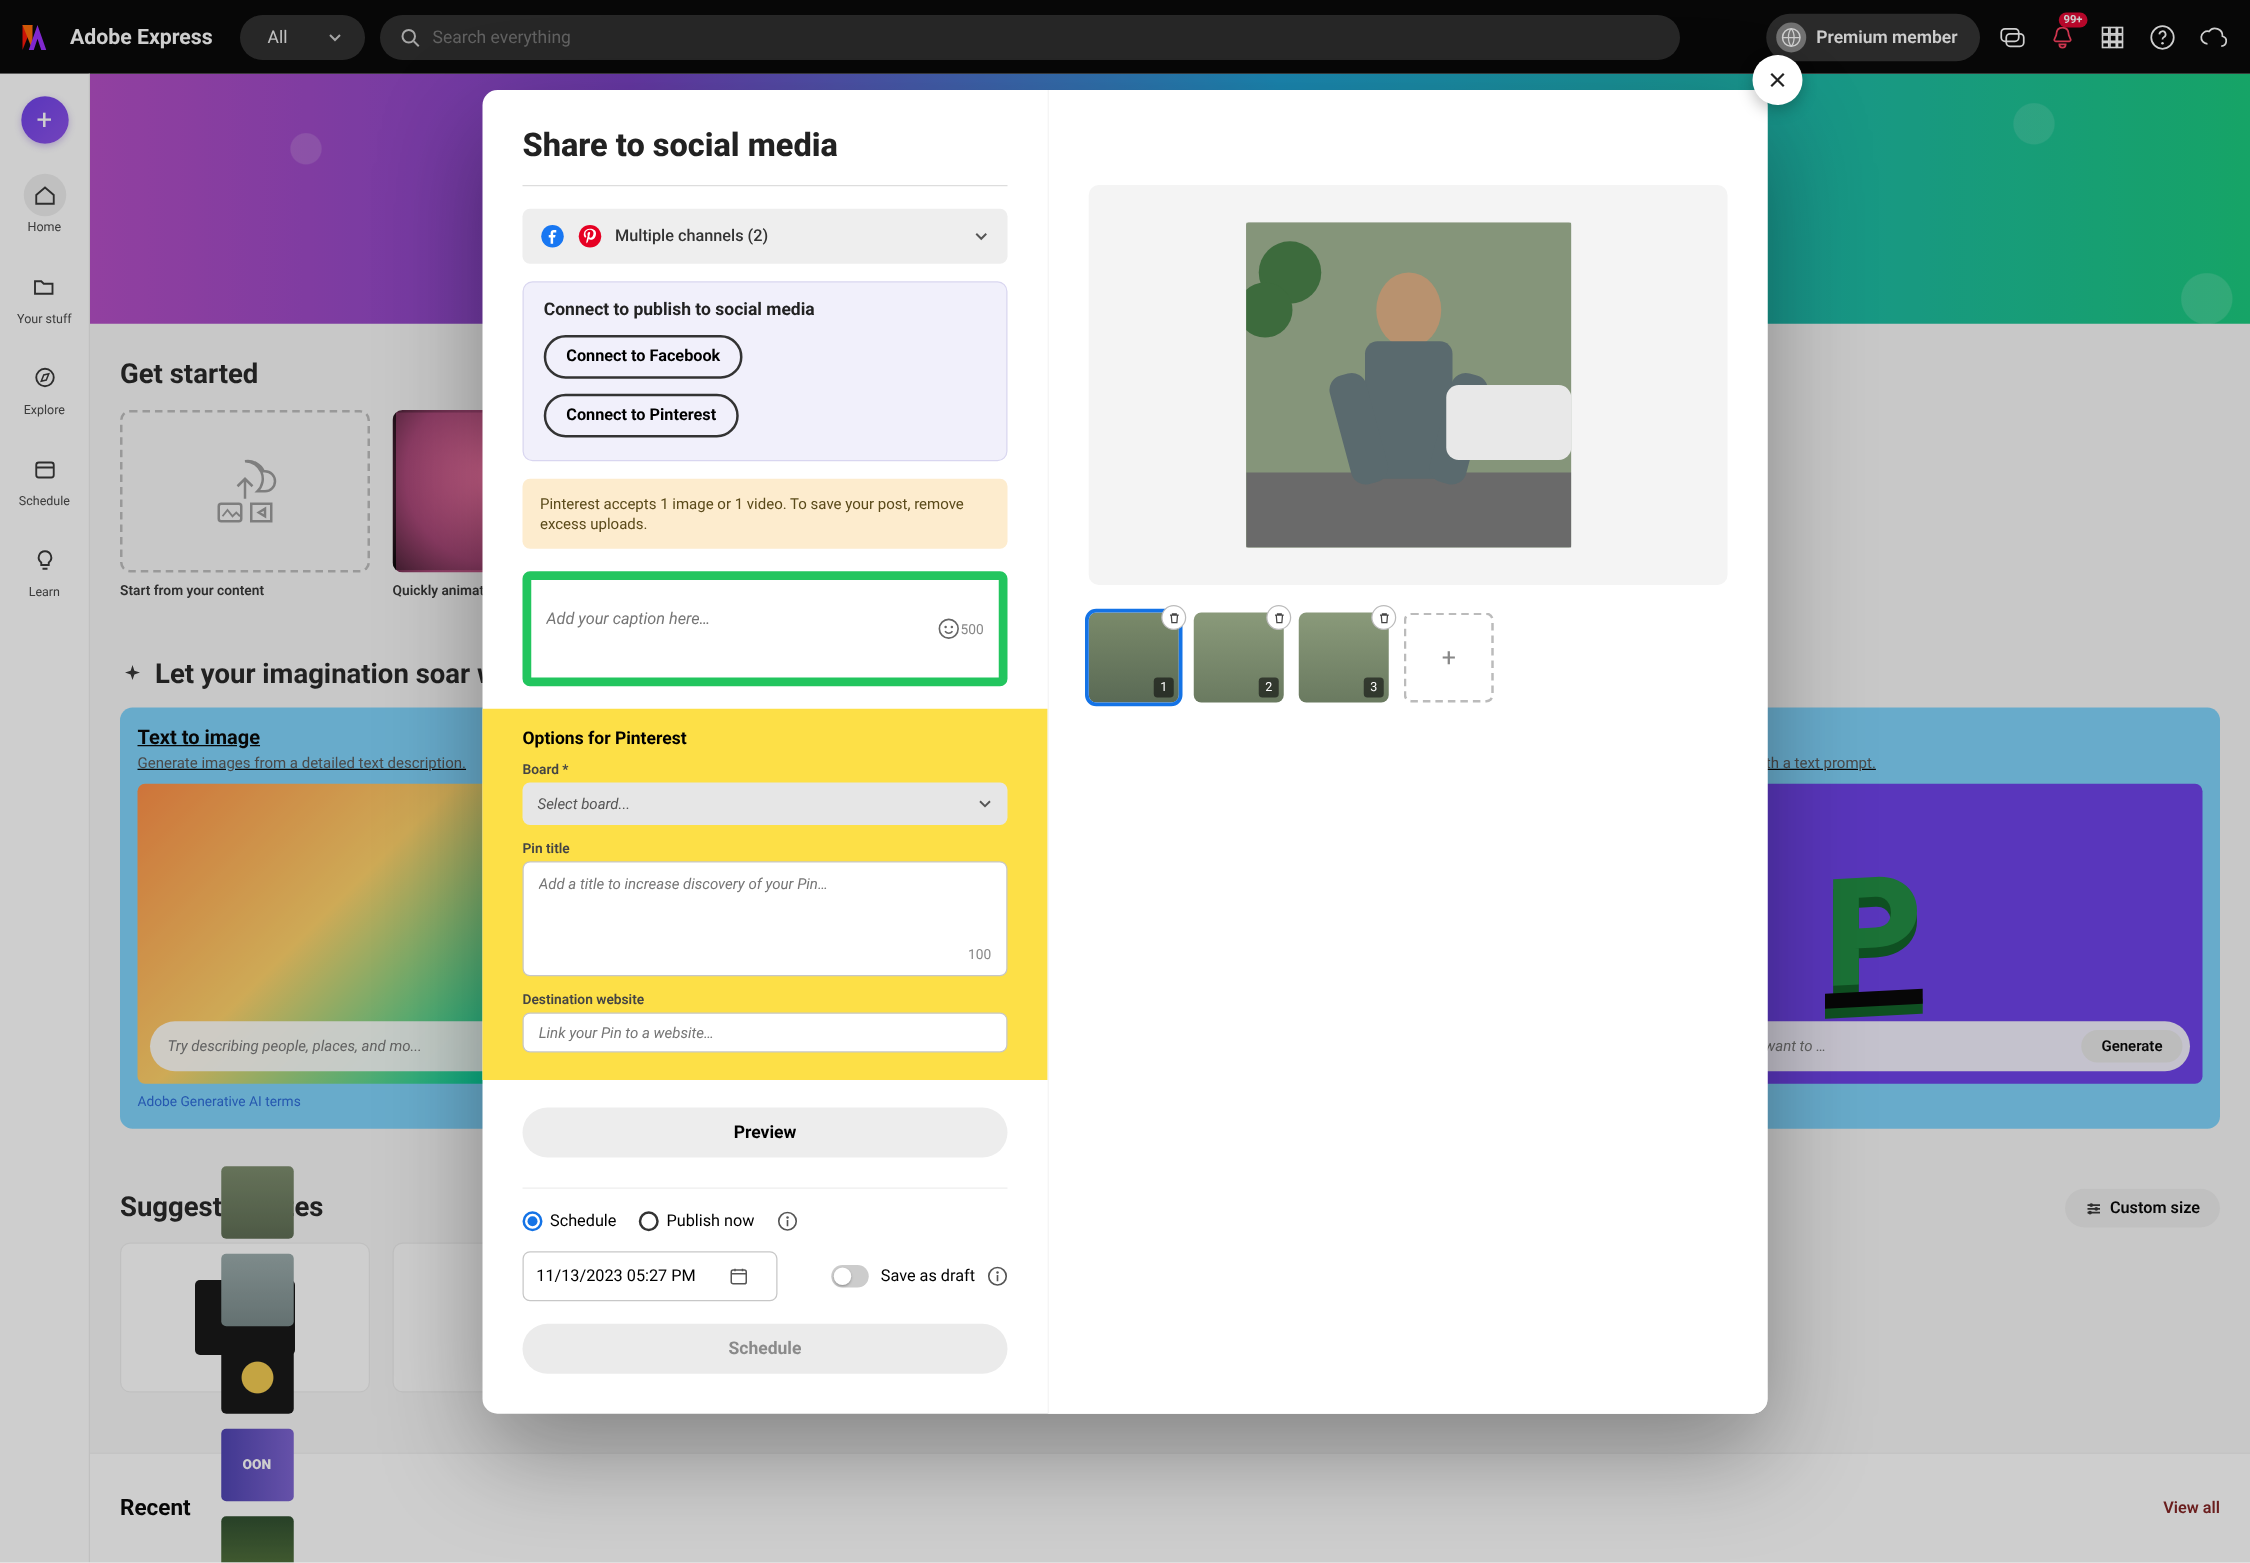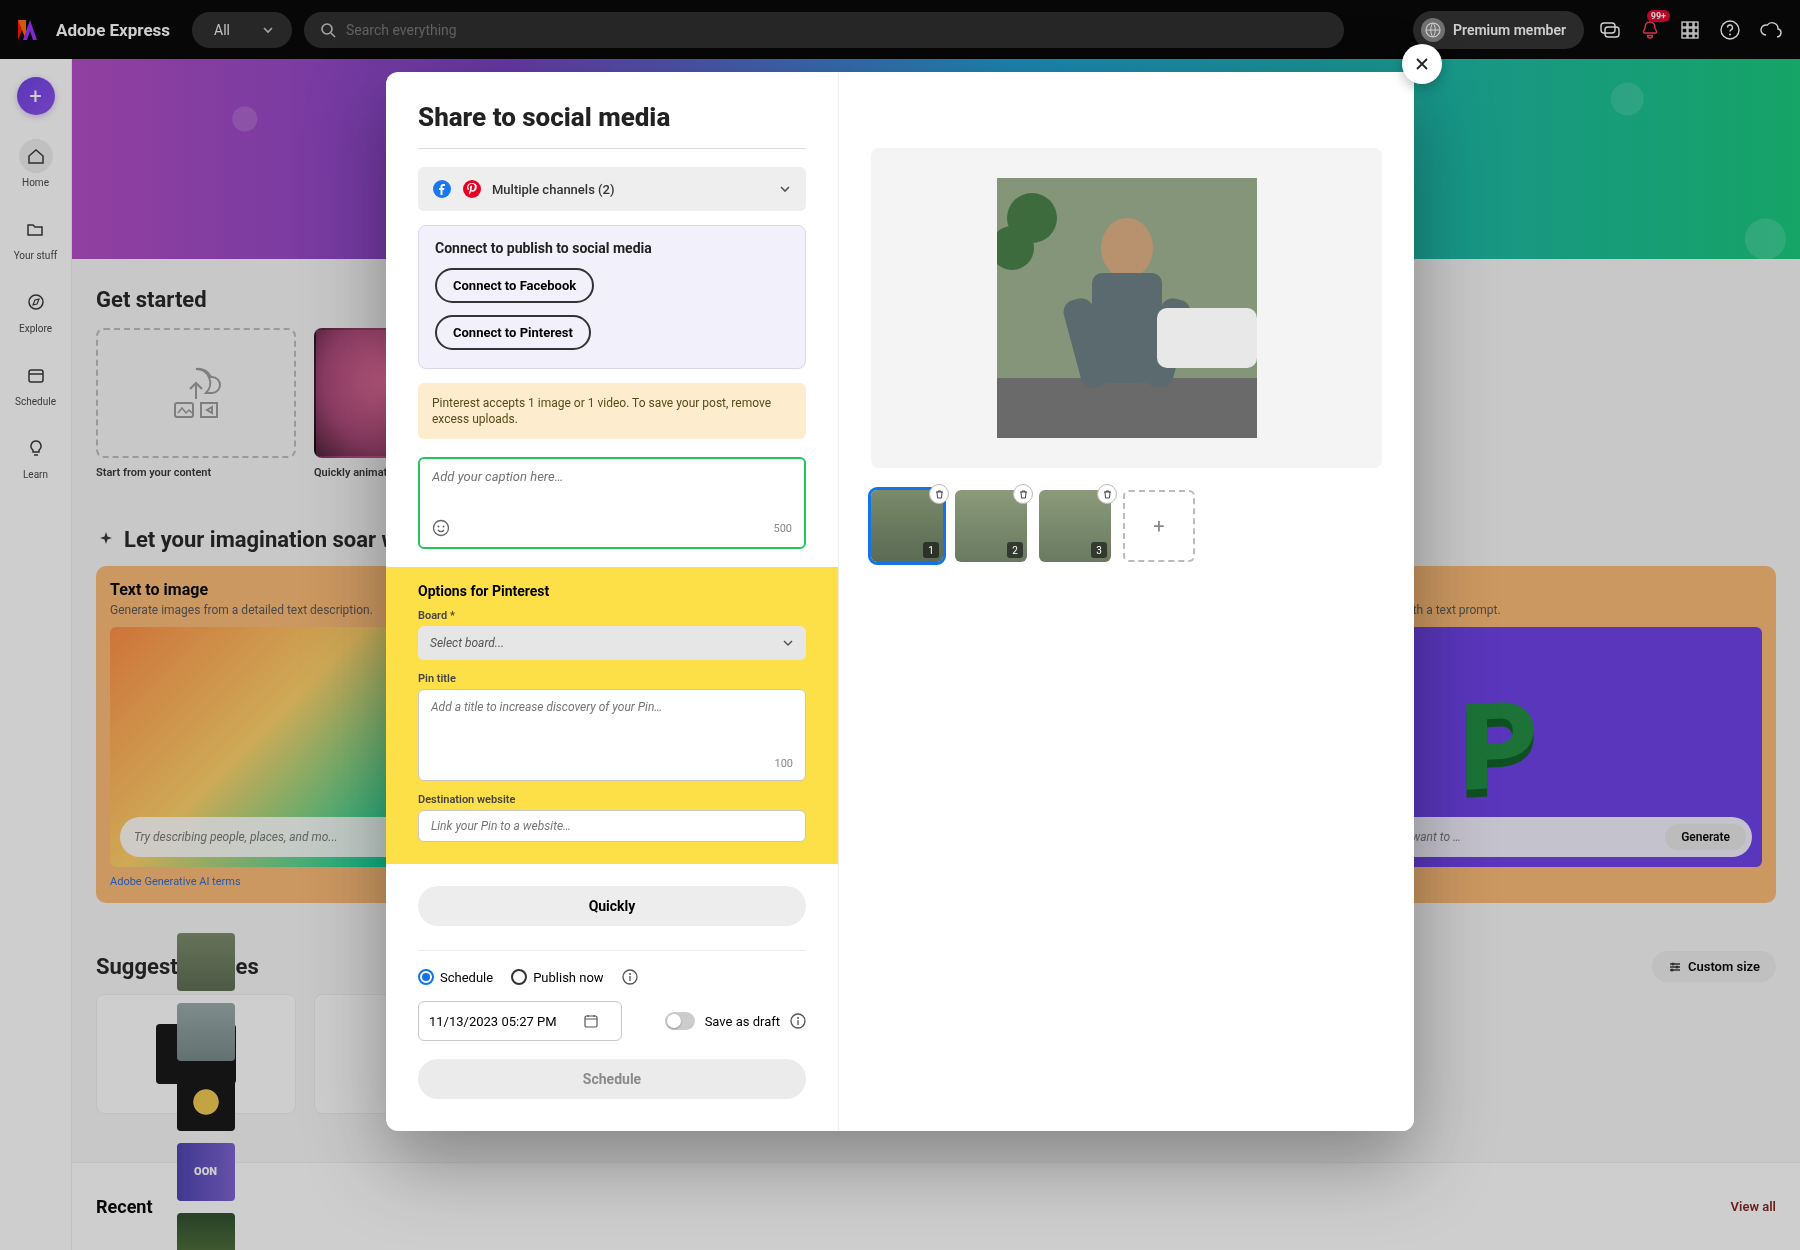--- a/index.html
+++ b/index.html
@@ -33,21 +33,21 @@
 .banner::before { content:''; position:absolute; inset:0; background-image: radial-gradient(circle at 10% 30%, rgba(255,255,255,.15) 0 12px, transparent 13px), radial-gradient(circle at 55% 70%, rgba(255,255,255,.12) 0 18px, transparent 19px), radial-gradient(circle at 90% 20%, rgba(255,255,255,.12) 0 16px, transparent 17px), radial-gradient(circle at 98% 90%, rgba(255,255,255,.15) 0 20px, transparent 21px); }
 .content { padding: 28px 24px 0 24px; }
 .section-h { font-size: 22px; font-weight: 700; margin-bottom: 16px; color:#222;}
 .get-started-row { display: flex; gap: 18px; margin-bottom: 48px;}
 .gs-card { width: 200px; }
 .gs-thumb { height: 130px; border: 2px dashed #bbb; border-radius: 8px; display: flex; align-items: center; justify-content: center; color:#888;}
 .gs-card .caption { font-size: 11px; font-weight: 600; margin-top: 8px; color:#333;}
 .gs-card.second .gs-thumb { border-style: solid; border-color: transparent; background: radial-gradient(circle at 40% 40%, #f7a, #a47, #000);}
 .gen-ai-h { display:flex; align-items:center; gap:8px; font-size: 22px; font-weight:700; color:#222; margin-bottom:14px;}
 .gen-row { display:flex; gap:24px; }
-.gen-card { flex:1; background:#fdba74; border-radius:10px; padding:14px; max-width: 620px;}
+.gen-card { flex:1; background:#7dd3fc; border-radius:10px; padding:14px; max-width: 620px; text-decoration: underline;}
 .gen-card h4 { font-size:16px; font-weight:700; margin-bottom:4px;}
 .gen-card p { font-size:12px; color:#555; margin-bottom:10px;}
 .gen-img { height: 240px; border-radius:6px; background: linear-gradient(135deg,#ff8c42,#ffd166,#06d6a0,#118ab2); position:relative; overflow:hidden;}
 .gen-img.purple { background: #6a3de8; display:flex; align-items:center; justify-content:center; }
 .gen-img.purple .pletter { font-size: 120px; font-weight: 900; color:#1b8a3e; text-shadow: 0 8px 0 #0b5e23; transform: skewY(-3deg);}
 .gen-input-row { position:absolute; bottom:10px; left:10px; right:10px; height:40px; background: rgba(255,255,255,.92); border-radius:20px; display:flex; align-items:center; padding:0 6px 0 14px; gap:8px; font-size:12px;}
 .gen-input-row input { flex:1; border:none; outline:none; background:transparent; font-size:12px; font-style:italic; color:#555;}
 .gen-btn { background:#e8e8e8; border-radius:16px; padding:6px 16px; font-size:12px; font-weight:600; cursor:pointer; border:none;}
 .terms { font-size:11px; color:#2868d8; margin-top:8px; display:inline-block; cursor:pointer;}
 .suggested-h-row { display:flex; align-items:center; justify-content:space-between; margin-top:48px;}
@@ -78,21 +78,21 @@
 .ch-ico { width:20px; height:20px;}
 .ch-label { font-size:13px; color:#333; font-weight:500;}
 
 .connect-box { background:#f1f0fb; border:1px solid #d9d6f0; border-radius:8px; padding: 14px 22px 18px 16px; margin-bottom: 14px;}
 .connect-box h5 { font-size: 14px; font-weight:700; color:#222; margin-bottom: 12px;}
 .connect-btn { border:2px solid #333; background:transparent; border-radius:20px; padding:8px 16px; font-size:13px; font-weight:700; cursor:pointer; display:block;}
 .connect-btn + .connect-btn { margin-top: 12px; }
 
 .warn-box { background:#fdecce; border-radius:6px; padding: 12px 14px; font-size:12px; color:#5a4a1a; line-height:1.35; margin-bottom:18px;}
 
-.caption-box { border:2px solid #22c55e; border-radius:6px; padding: 10px 12px; height: 92px; display:flex; flex-direction:column; position:relative; margin-bottom:0;}
+.caption-box { border:7px solid #22c55e; border-radius:6px; padding: 10px 12px; height: 92px; display:flex; flex-direction:row; position:relative; margin-bottom:0;align-items:center;}
 .caption-box textarea { border:none; outline:none; resize:none; flex:1; font-size:13px; font-style:italic; color:#555; font-family:inherit; background:transparent;}
 .caption-box .bottom { display:flex; align-items:center; justify-content:space-between; }
 .caption-box .emoji { cursor:pointer; color:#666; font-size:16px;}
 .caption-box .count { font-size:11px; color:#888;}
 
 .pin-section { background:#fde047; margin: 18px -32px 0 -32px; padding: 16px 32px 22px 32px;}
 .pin-section h5 { font-size: 14px; font-weight:700; margin-bottom:10px;}
 .field-label { font-size: 11px; color:#444; margin-bottom:4px; display:block; font-weight:600;}
 .board-select { background:#e6e6e6; border-radius:6px; height:34px; display:flex; align-items:center; justify-content:space-between; padding:0 12px; font-size:12px; font-style:italic; color:#555; cursor:pointer; margin-bottom: 12px;}
 .pin-title-box { border:1px solid #c7c7c7; border-radius:6px; background:#fff; padding:10px 12px; height:92px; display:flex; flex-direction:column; margin-bottom:12px;}
@@ -419,21 +419,21 @@
         </div>
         <label class="field-label">Pin title</label>
         <div class="pin-title-box">
           <textarea placeholder="Add a title to increase discovery of your Pin…" style=""></textarea>
           <span class="count">100</span>
         </div>
         <label class="field-label">Destination website</label>
         <input class="dest-input" placeholder="Link your Pin to a website…" style="">
       </div>
 
-      <button class="preview-btn">Quickly</button>
+      <button class="preview-btn">Preview</button>
 
       <div class="sched-row">
         <label class="radio selected">
           <span class="rdot"></span>
           <span>Schedule</span>
         </label>
         <label class="radio">
           <span class="rdot"></span>
           <span>Publish now</span>
         </label>

